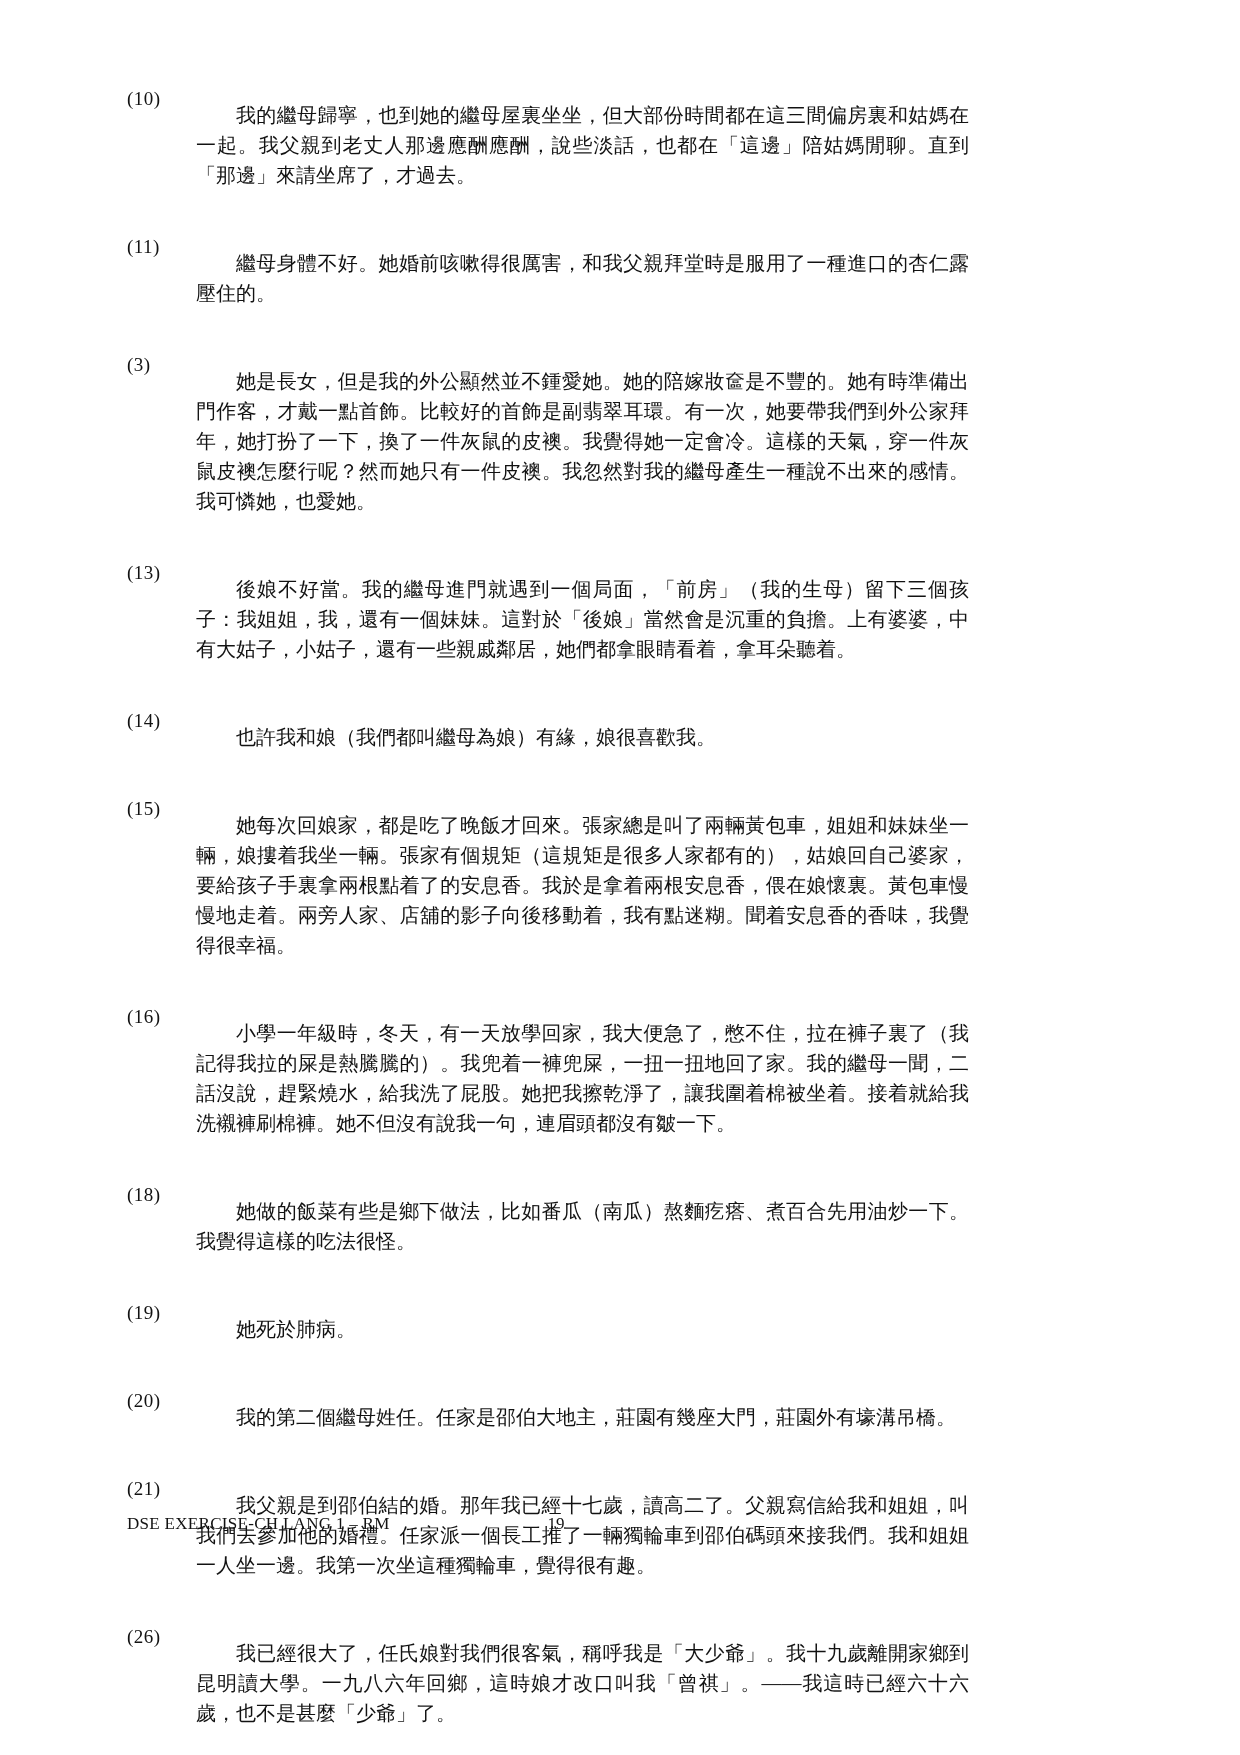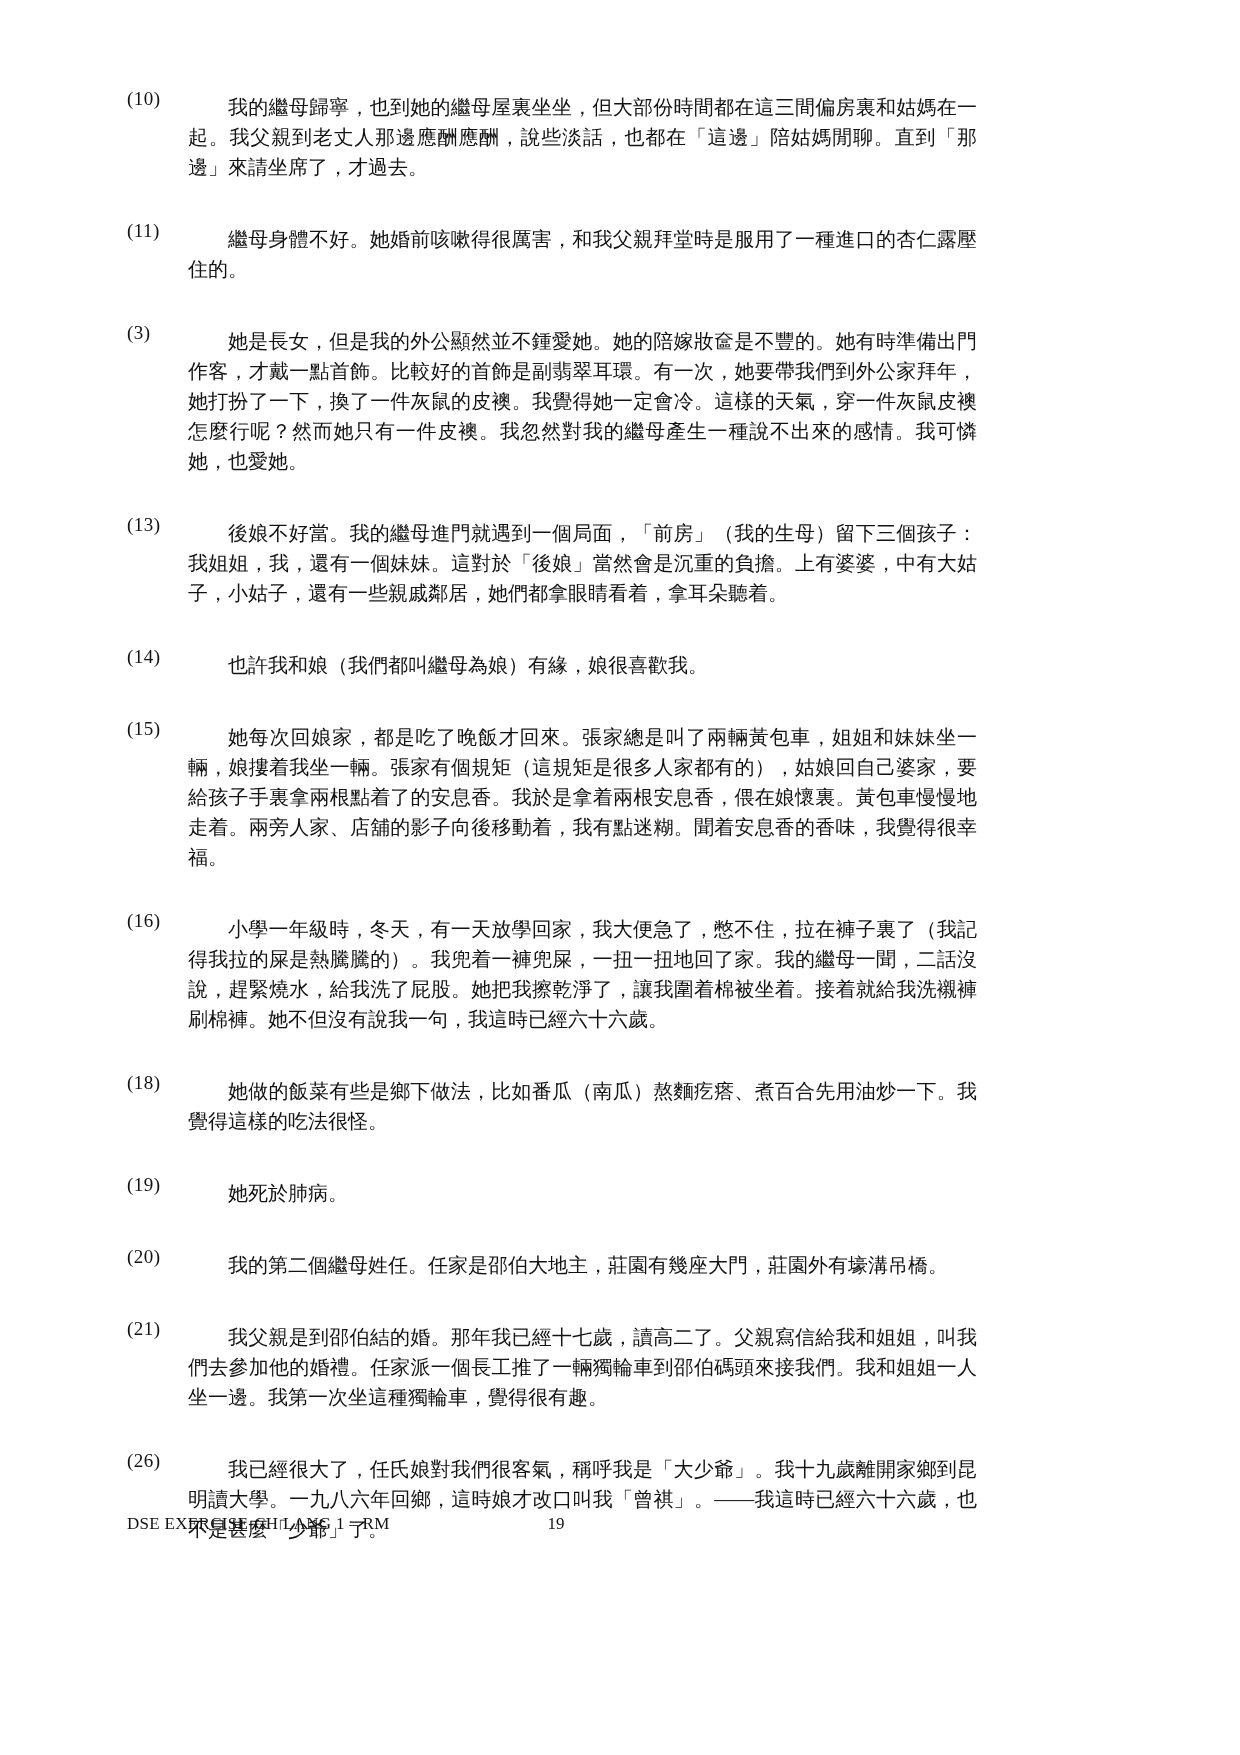--- a/index.html
+++ b/index.html
@@ -37,21 +37,21 @@
   }
   .para-num {
     flex: 0 0 53px;
     width: 53px;
     font-size: 19px;
     line-height: 30px;
     letter-spacing: 0.5px;
   }
   .para-text {
     flex: 1 1 auto;
-    margin: 8px;
+    margin: 16px;
     text-indent: 2em;
     text-align: justify;
     text-justify: inter-ideograph;
     font-family: Liberation Serif, serif;
   }
   .footer {
     position: absolute;
     top: 1512px;
     left: 127px;
     width: 858px;
@@ -105,21 +105,21 @@
       <p class="para-text">也許我和娘（我們都叫繼母為娘）有緣，娘很喜歡我。</p>
     </div>
 
     <div class="para-row">
       <span class="para-num">(15)</span>
       <p class="para-text">她每次回娘家，都是吃了晚飯才回來。張家總是叫了兩輛黃包車，姐姐和妹妹坐一輛，娘摟着我坐一輛。張家有個規矩（這規矩是很多人家都有的），姑娘回自己婆家，要給孩子手裏拿兩根點着了的安息香。我於是拿着兩根安息香，偎在娘懷裏。黃包車慢慢地走着。兩旁人家、店舖的影子向後移動着，我有點迷糊。聞着安息香的香味，我覺得很幸福。</p>
     </div>
 
     <div class="para-row">
       <span class="para-num">(16)</span>
-      <p class="para-text">小學一年級時，冬天，有一天放學回家，我大便急了，憋不住，拉在褲子裏了（我記得我拉的屎是熱騰騰的）。我兜着一褲兜屎，一扭一扭地回了家。我的繼母一聞，二話沒說，趕緊燒水，給我洗了屁股。她把我擦乾淨了，讓我圍着棉被坐着。接着就給我洗襯褲刷棉褲。她不但沒有說我一句，我這時已經六十六歲。</p>
+      <p class="para-text">小學一年級時，冬天，有一天放學回家，我大便急了，憋不住，拉在褲子裏了（我記得我拉的屎是熱騰騰的）。我兜着一褲兜屎，一扭一扭地回了家。我的繼母一聞，二話沒說，趕緊燒水，給我洗了屁股。她把我擦乾淨了，讓我圍着棉被坐着。接着就給我洗襯褲刷棉褲。她不但沒有說我一句，連眉頭都沒有皺一下。</p>
     </div>
 
 
     <div class="para-row">
       <span class="para-num">(18)</span>
       <p class="para-text">她做的飯菜有些是鄉下做法，比如番瓜（南瓜）熬麵疙瘩、煮百合先用油炒一下。我覺得這樣的吃法很怪。</p>
     </div>
 
     <div class="para-row">
       <span class="para-num">(19)</span>

